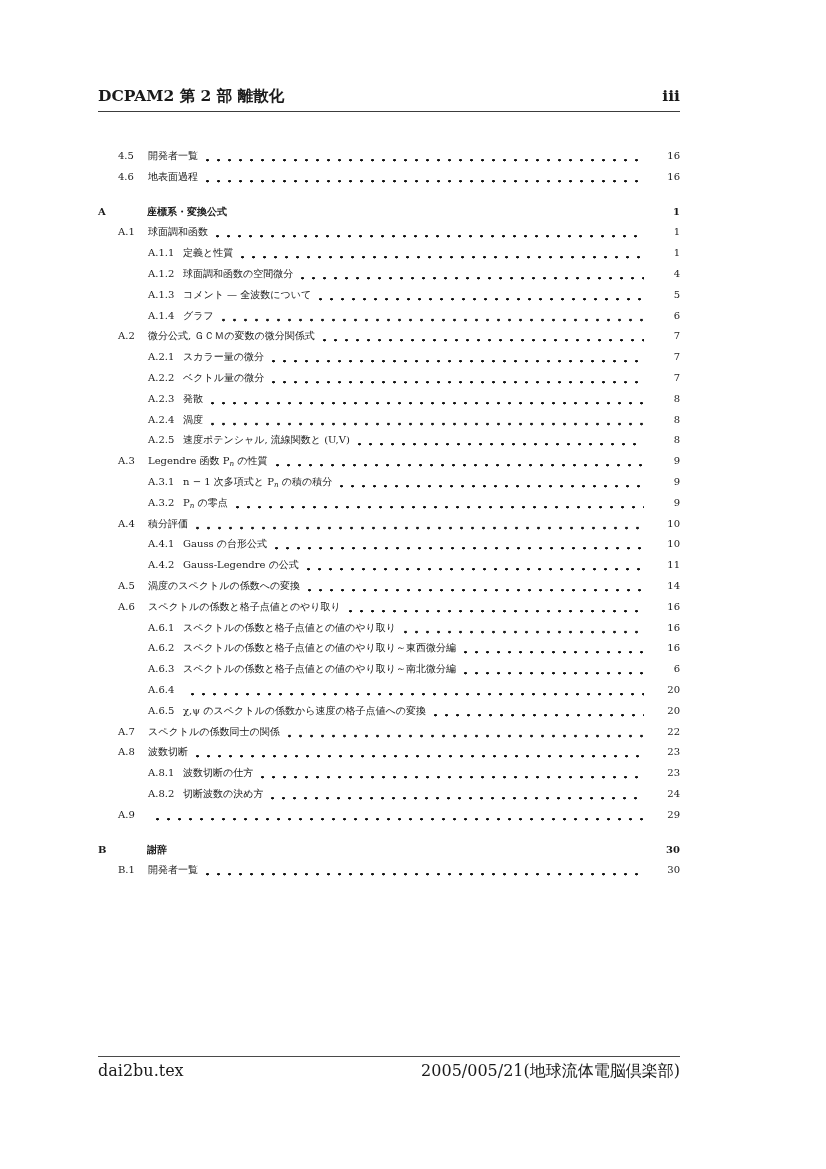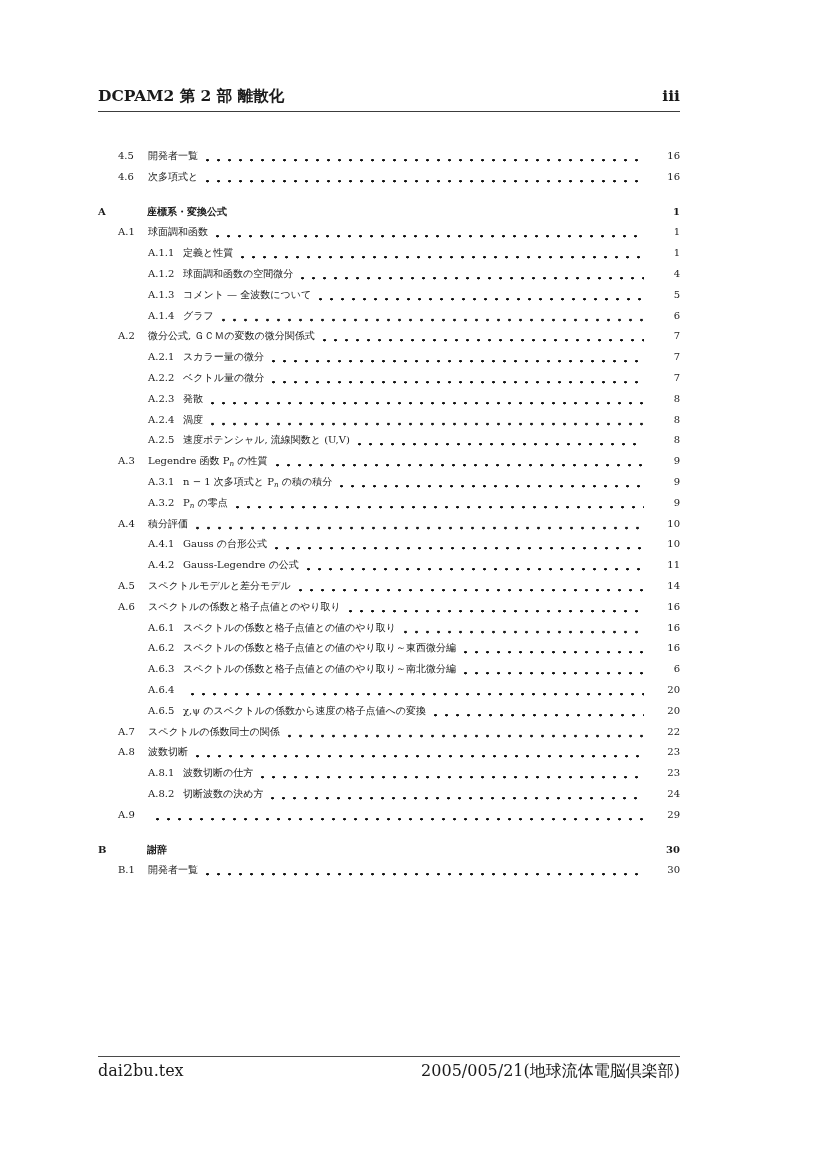--- a/index.html
+++ b/index.html
@@ -127,21 +127,21 @@
 
   <div class="toc" id="toc">
       <div class="toc-row level-section">
         <span class="num">4.5</span>
         <span class="title"><span class="seg-plain">開発者一覧</span></span>
         <span class="leader dots"></span>
         <span class="pagenum">16</span>
       </div>
       <div class="toc-row level-section">
         <span class="num">4.6</span>
-        <span class="title"><span class="seg-plain">次多項式と</span></span>
+        <span class="title"><span class="seg-plain">地表面過程</span></span>
         <span class="leader dots"></span>
         <span class="pagenum">16</span>
       </div>
       <div class="toc-row level-chapter">
         <span class="num">A</span>
         <span class="title"><span class="seg-plain">座標系・変換公式</span></span>
         <span class="leader"></span>
         <span class="pagenum">1</span>
       </div>
       <div class="toc-row level-section">
@@ -241,21 +241,21 @@
         <span class="pagenum">10</span>
       </div>
       <div class="toc-row level-subsection">
         <span class="num">A.4.2</span>
         <span class="title"><span class="seg-plain">Gauss-Legendre の公式</span></span>
         <span class="leader dots"></span>
         <span class="pagenum">11</span>
       </div>
       <div class="toc-row level-section">
         <span class="num">A.5</span>
-        <span class="title"><span class="seg-plain">スペクトルモデルと差分モデル</span></span>
+        <span class="title"><span class="seg-plain">渦度のスペクトルの係数への変換</span></span>
         <span class="leader dots"></span>
         <span class="pagenum">14</span>
       </div>
       <div class="toc-row level-section">
         <span class="num">A.6</span>
         <span class="title"><span class="seg-plain">スペクトルの係数と格子点値とのやり取り</span></span>
         <span class="leader dots"></span>
         <span class="pagenum">16</span>
       </div>
       <div class="toc-row level-subsection">

